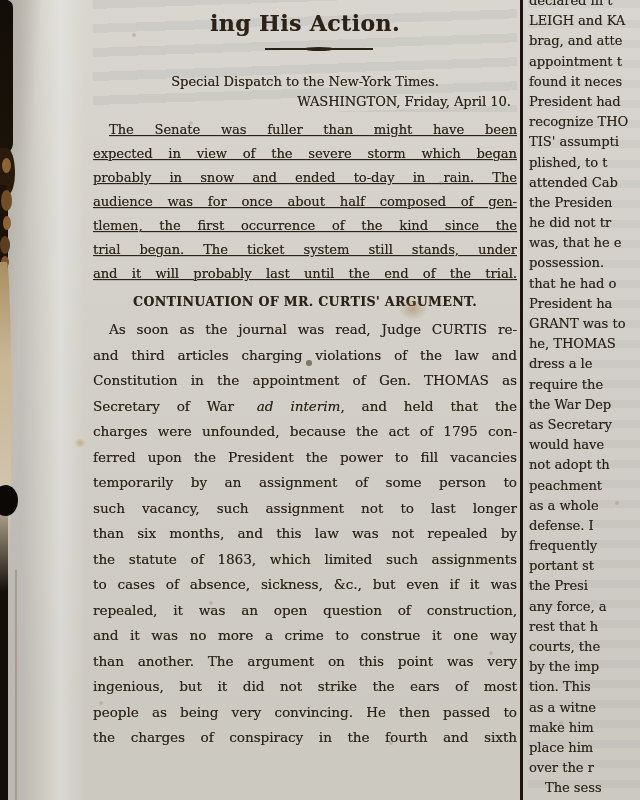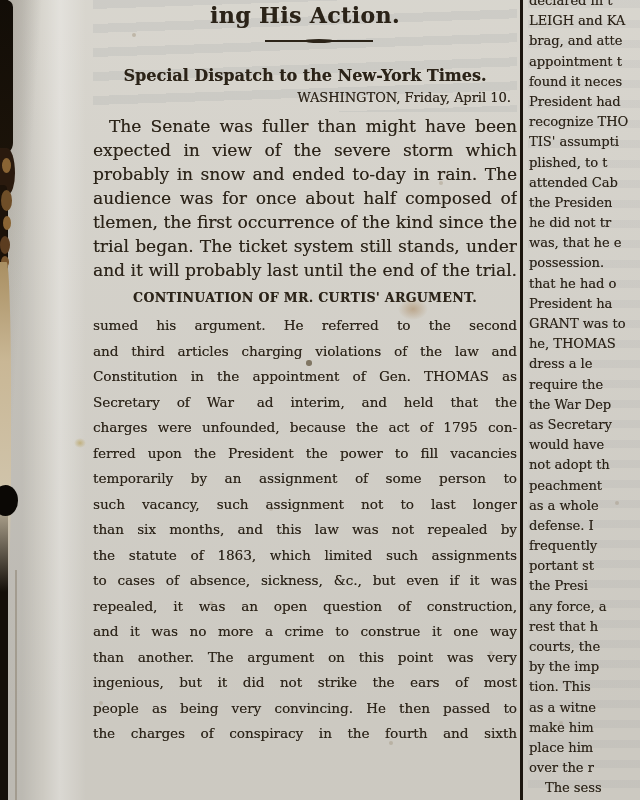--- a/index.html
+++ b/index.html
@@ -19,36 +19,36 @@
       linear-gradient(to bottom, rgba(255,255,255,0.10), rgba(0,0,0,0.04) 90%),
       var(--paper);}
   
   .ghost{position:absolute;pointer-events:none;}
   .ghost1{left:85px;top:0;width:424px;height:112px;
     background:repeating-linear-gradient(178deg, rgba(70,78,100,0.07) 0 9px, rgba(0,0,0,0) 9px 24px);
     filter:blur(0.7px);}
   .ghost2{left:520px;top:0;width:120px;height:800px;
     background:repeating-linear-gradient(to bottom, rgba(70,78,100,0.05) 0 8px, rgba(0,0,0,0) 8px 20px);}
   
-  .main-col{position:absolute;left:85px;top:0;width:424px;color:var(--ink);
+  .main-col{position:absolute;left:85px;top:8px;width:424px;color:var(--ink);
     text-shadow:0.2px 0.3px 0.5px rgba(43,35,24,0.55);}
   .headline{margin:2px 0 0;font-size:22px;font-weight:bold;text-align:center;letter-spacing:0.4px;}
   .divider{width:108px;height:2px;background:var(--ink);margin:12px auto 0;position:relative;transform:translateX(14px);}
   .divider::after{content:"";position:absolute;left:50%;top:-1px;transform:translateX(-50%);
     width:30px;height:4px;background:var(--ink);border-radius:50%;}
-  .byline{margin-top:24px;font-size:16px;font-weight:bold;text-align:center;}
+  .byline{margin-top:24px;font-size:13px;font-weight:normal;text-align:center;}
   .dateline{margin-top:5px;font-size:13px;font-weight:normal;text-align:right;padding-right:6px;}
   .para .tline{text-align:justify;text-align-last:justify;overflow:hidden;}
   .p1{margin-top:9px;}
-  .p1 .tline{height:24px;line-height:24px;font-size:17px;}
+  .p1 .tline{height:24px;line-height:24px;font-size:13px;text-decoration:underline;}
   .subhead{margin:6px 0 5px;height:20px;line-height:20px;font-size:12.5px;font-weight:bold;
     text-align:center;letter-spacing:0.4px;}
   .p2 .tline{height:25.5px;line-height:25.5px;font-size:13.5px;}
   .indent{text-indent:16px;}
-  .ital{margin-left:6px;}
+  .ital{font-style:italic;margin-left:6px;}
   
   .col-rule{position:absolute;left:512px;top:0;width:3px;height:800px;background:var(--rule);}
   .right-col{position:absolute;left:521px;top:0;width:119px;height:800px;overflow:hidden;
     color:var(--ink);text-shadow:0.2px 0.3px 0.5px rgba(43,35,24,0.5);}
   .right-col .tline{height:20.2px;line-height:20.2px;font-size:13px;white-space:nowrap;}
   .right-col .cutoff{margin-top:-9px;}
   
   .tear{position:absolute;pointer-events:none;}
   .edge-black{left:0;top:0;width:13px;height:155px;border-radius:0 7px 12px 0;
     background:linear-gradient(to bottom,#120d07,#1b1309);}
@@ -93,21 +93,21 @@
           <div class="tline indent">The Senate was fuller than might have been</div>
           <div class="tline">expected in view of the severe storm which began</div>
           <div class="tline">probably in snow and ended to-day in rain. The</div>
           <div class="tline">audience was for once about half composed of gen-</div>
           <div class="tline">tlemen, the first occurrence of the kind since the</div>
           <div class="tline">trial began. The ticket system still stands, under</div>
           <div class="tline">and it will probably last until the end of the trial.</div>
         </div>
       <div class="subhead">CONTINUATION OF MR. CURTIS' ARGUMENT.</div>
       <div class="para p2">
-          <div class="tline">sumed his argument. He referred to the second</div>
+          <div class="tline indent">As soon as the journal was read, Judge CURTIS re-</div>
           <div class="tline">and third articles charging violations of the law and</div>
           <div class="tline">Constitution in the appointment of Gen. THOMAS as</div>
           <div class="tline"><span>Secretary of War </span><span class="ital">ad interim</span><span>, and held that the</span></div>
           <div class="tline">charges were unfounded, because the act of 1795 con-</div>
           <div class="tline">ferred upon the President the power to fill vacancies</div>
           <div class="tline">temporarily by an assignment of some person to</div>
           <div class="tline">such vacancy, such assignment not to last longer</div>
           <div class="tline">than six months, and this law was not repealed by</div>
           <div class="tline">the statute of 1863, which limited such assignments</div>
           <div class="tline">to cases of absence, sickness, &amp;c., but even if it was</div>

